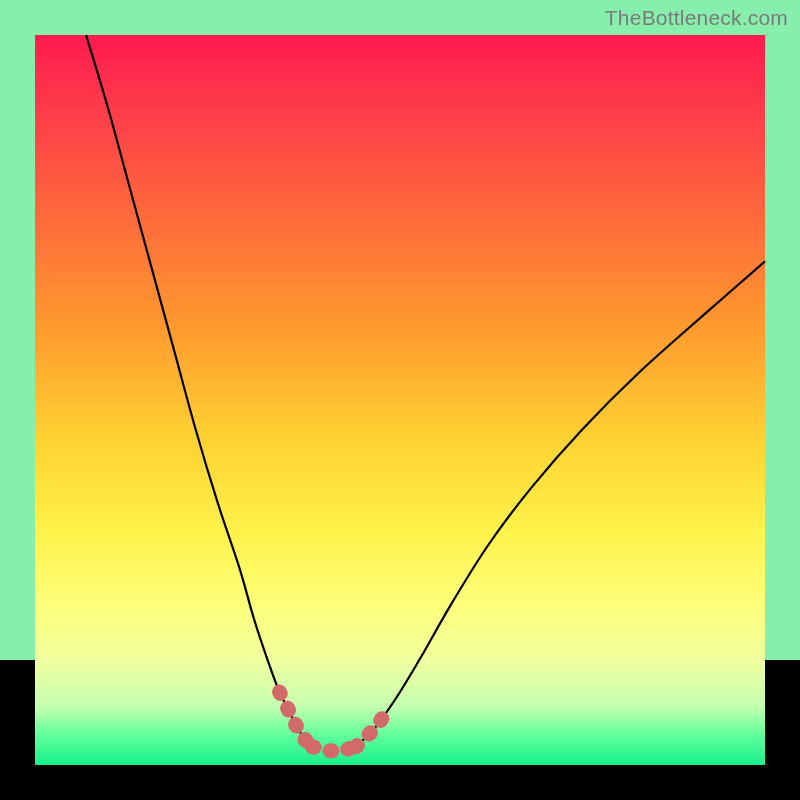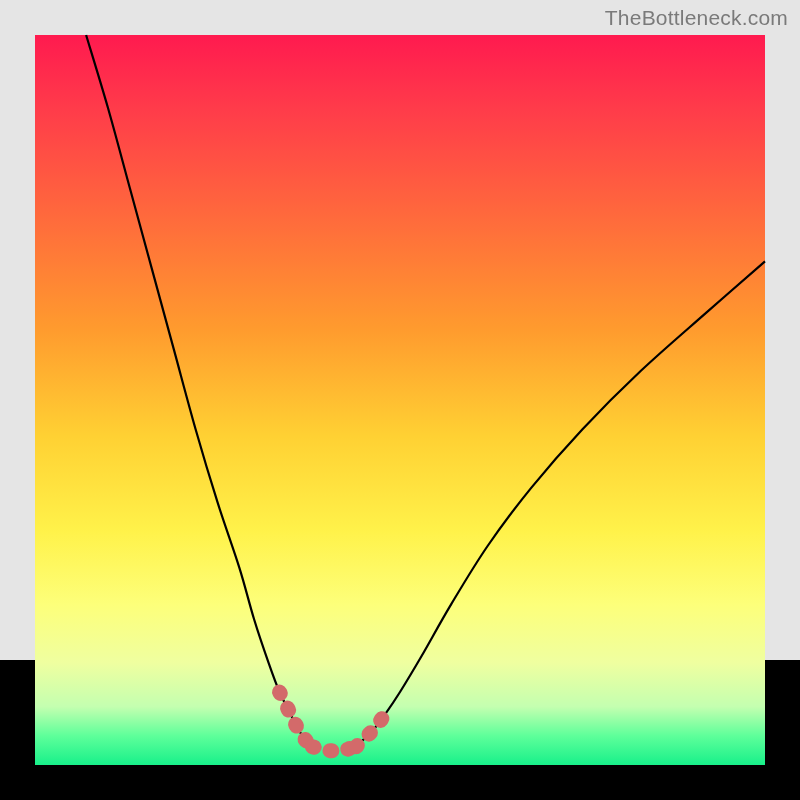--- a/index.html
+++ b/index.html
@@ -10,21 +10,21 @@
     background: #000;
     overflow: hidden;
     font-family: Arial, Helvetica, sans-serif;
   }
   .frame {
     position: absolute;
     left: 0;
     top: 0;
     width: 800px;
     height: 660px;
-    background: #e5e5e5;
+    background: #86efac;
   }
   .plot {
     position: absolute;
     left: 35px;
     top: 35px;
     width: 730px;
     height: 730px;
     
     background: linear-gradient(to bottom,
       #ff1a4f 0%,

